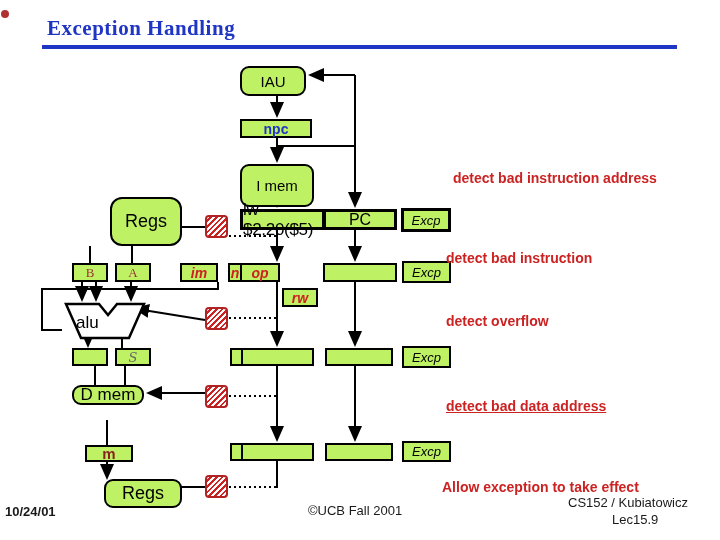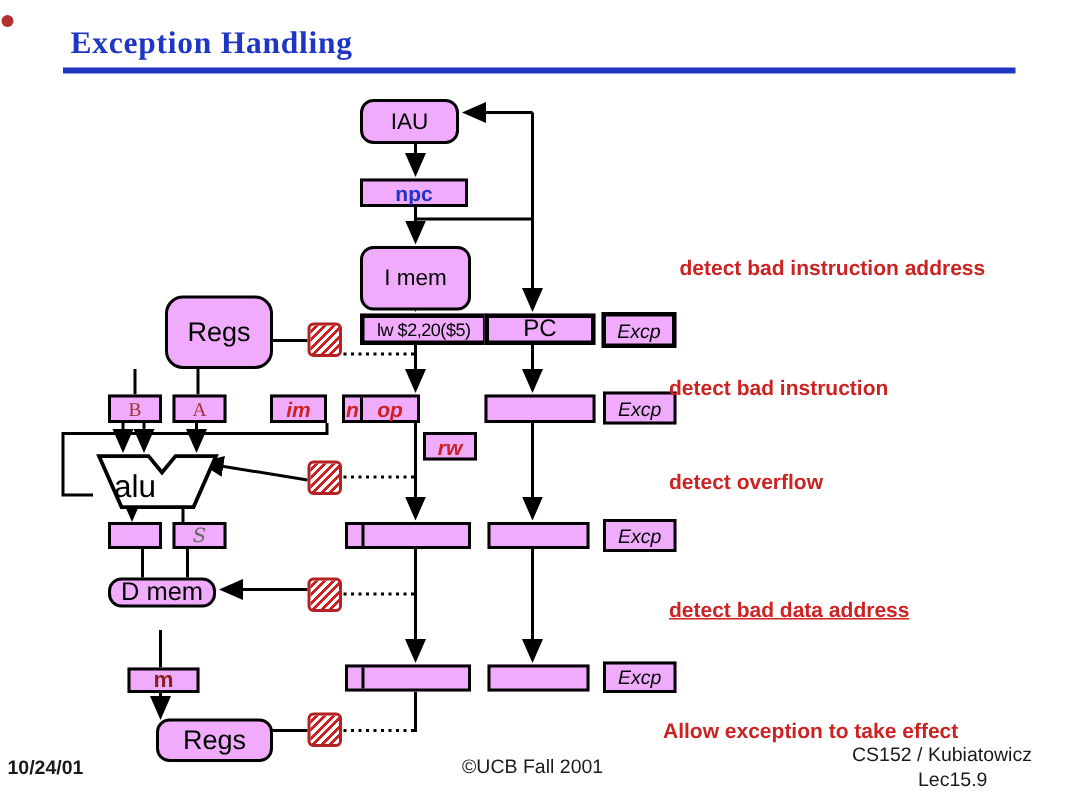--- a/index.html
+++ b/index.html
@@ -2,39 +2,39 @@
 <html><head>
 <meta charset="utf-8">
 <style>
   html,body{margin:0;padding:0;background:#fff;}
   .slide{position:relative;width:720px;height:540px;background:#fff;overflow:hidden;
          font-family:"Liberation Sans",sans-serif;}
   .bullet{position:absolute;left:1px;top:10px;width:8px;height:8px;border-radius:50%;background:#b03030;}
   .title{position:absolute;left:47px;top:16px;font-size:21px;font-weight:bold;color:#1f35c4;letter-spacing:0.5px;font-family:Liberation Serif, serif;}
   .title-rule{position:absolute;left:42px;top:45px;width:635px;height:4px;background:#1f35c4;}
   svg.wires{position:absolute;left:0;top:0;z-index:1;}
-  .box{position:absolute;z-index:2;background:#f0abfc;border:2px solid #000;display:flex;
+  .box{position:absolute;z-index:2;background:#bef264;border:2px solid #000;display:flex;
        align-items:center;justify-content:center;font-size:15px;color:#000;box-sizing:border-box;}
   .round{border-radius:9px;}
   .round-lg{border-radius:12px;}
   .thick{border-width:3px;}
   .blue-t{color:#1f35c4;font-weight:bold;font-size:14px;}
   .darkred-t{color:#993333;font-size:13px;font-family:"Liberation Serif",serif;}
   .red-t{color:#cc2222;font-weight:bold;font-style:italic;font-size:14px;}
   .gray-s{color:#666;font-size:13px;font-style:italic;font-family:"DejaVu Serif",serif;}
   .m-t{color:#882222;font-weight:bold;font-size:15px;}
   .hatch{position:absolute;z-index:2;width:23px;height:23px;border:2px solid #b22222;border-radius:4px;
          background:repeating-linear-gradient(135deg,#fff 0,#fff 2px,#cc2222 2px,#cc2222 4px);box-sizing:border-box;}
   .annot{position:absolute;z-index:2;color:#cc2222;font-weight:bold;font-size:14px;white-space:nowrap;}
   .foot{position:absolute;z-index:2;color:#1a1a1a;font-size:13px;white-space:nowrap;}
   .cell-n{width:12px;height:100%;display:flex;align-items:center;justify-content:center;border-right:2px solid #000;box-sizing:border-box;}
   .cell-rest{flex:1;display:flex;align-items:center;justify-content:center;}
   .latch-div{position:absolute;left:9px;top:0;width:2px;height:100%;background:#000;}
-  .alu-label{position:absolute;left:76px;top:313px;z-index:3;font-size:21px;color:#000;}
-  .lw-t{font-size:12px;letter-spacing:-0.3px;}
+  .alu-label{position:absolute;left:76px;top:313px;z-index:3;font-size:17px;color:#000;}
+  .lw-t{font-size:17px;letter-spacing:-0.3px;}
   .pc-t{font-size:16px;}
   .excp-t{font-size:13px;font-style:italic;}
   .stage-lg{font-size:18px;margin-left:37px;}
 </style>
 </head>
 <body>
 
 <div class="slide">
 
   <div class="bullet"></div>

